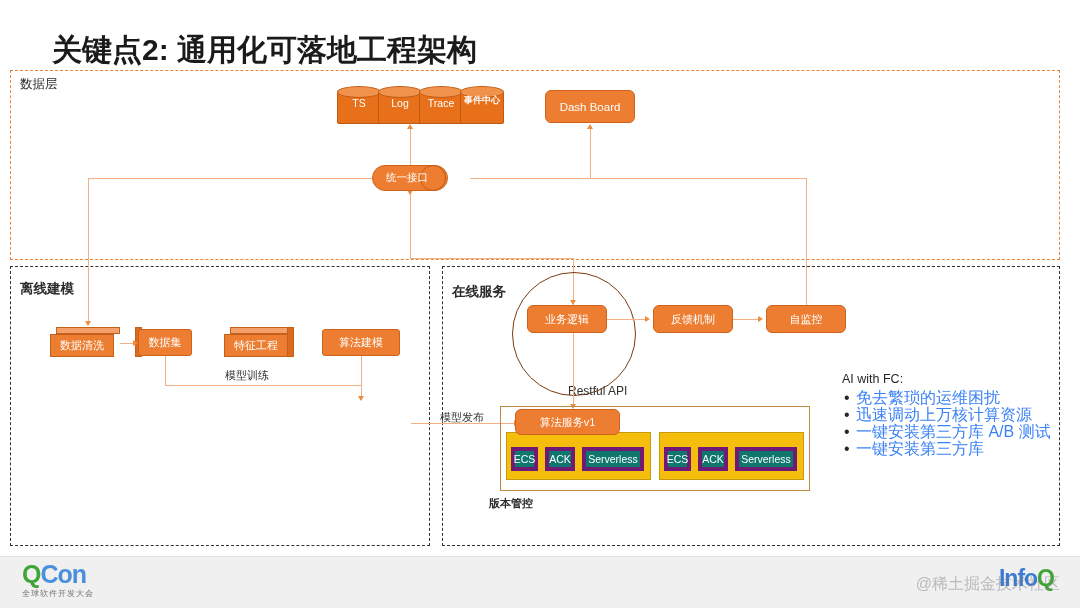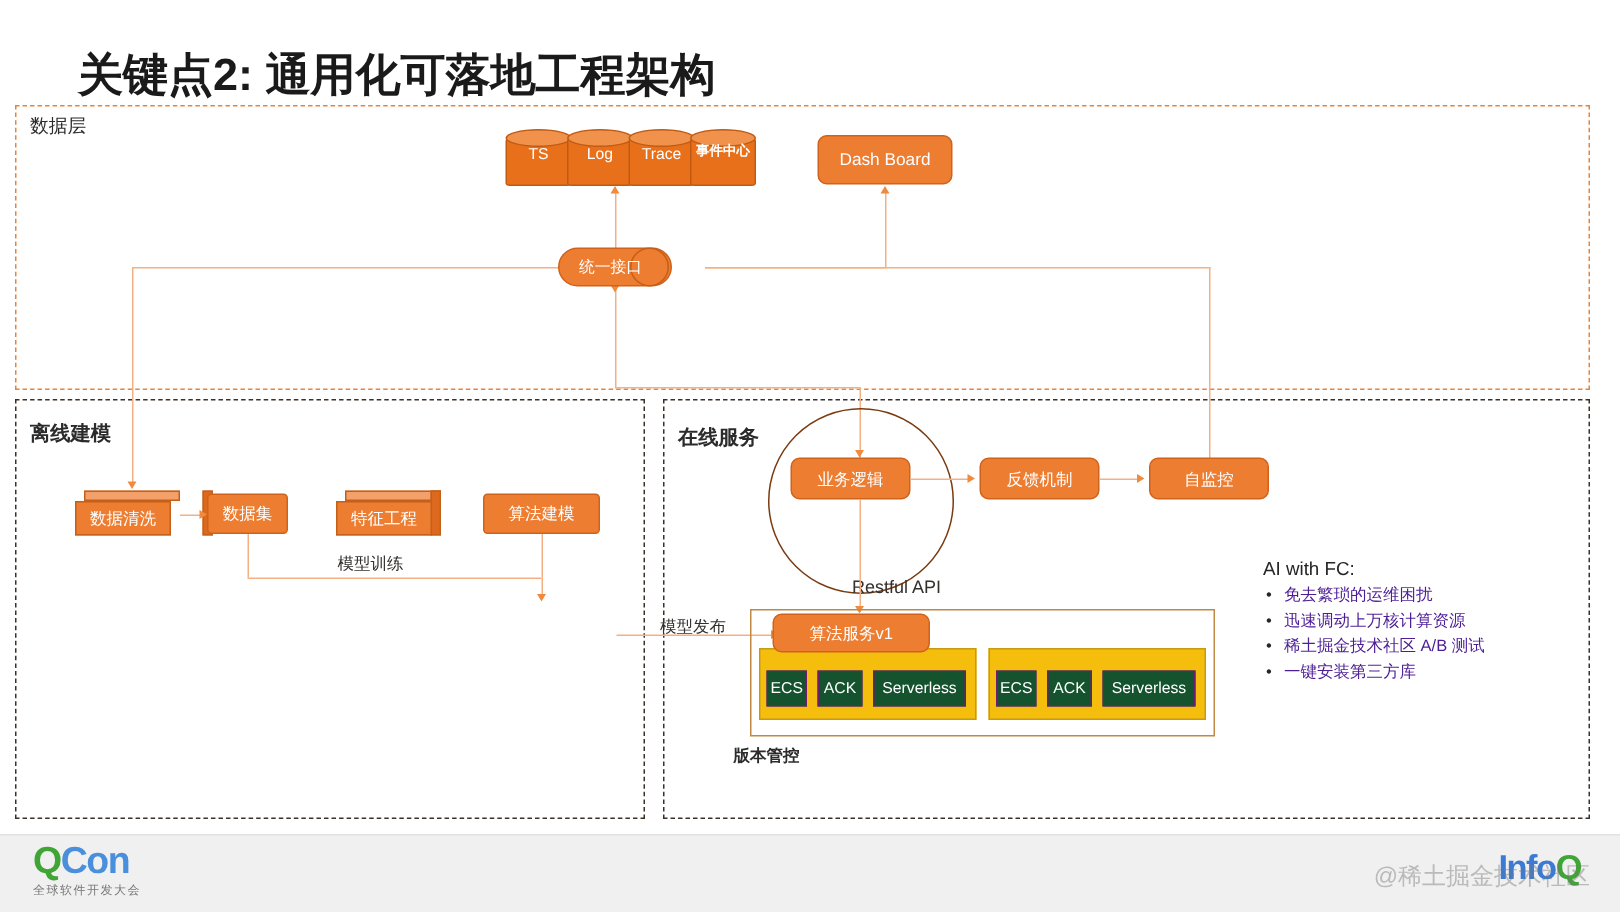--- a/index.html
+++ b/index.html
@@ -201,35 +201,35 @@
     box-sizing: border-box;
   }
   .yellow-box {
     position: absolute;
     background: #F5BE0D;
     border: 1px solid #C79A10;
     box-sizing: border-box;
   }
   .chip {
     position: absolute;
-    background: #14532d;
-    border: 1px solid #701a75;
+    background: #0f766e;
+    border: 4px solid #701a75;
     box-sizing: border-box;
     display: flex; align-items: center; justify-content: center;
     font-size: 10.5px;
     color: #ffffff;
   }
 
   
   .ai-block { position: absolute; }
   .ai-title {
     font-size: 12.5px; color: #262626; margin-bottom: 3px;
   }
   .ai-li {
-    font-size: 11px; color: #4c1d95;
+    font-size: 16px; color: #3b82f6;
     line-height: 17px;
     white-space: nowrap;
     padding-left: 14px;
     position: relative;
   }
   .ai-li::before {
     content: "\2022";
     position: absolute; left: 2px; top: 0;
     color: #262626;
   }
@@ -395,21 +395,21 @@
 
   <div class="yellow-box" style="left:659px; top:432px; width:145px; height:48px;"></div>
   <div class="chip" style="left:664px; top:447px; width:27px; height:24px;">ECS</div>
   <div class="chip" style="left:698px; top:447px; width:30px; height:24px;">ACK</div>
   <div class="chip" style="left:735px; top:447px; width:62px; height:24px;">Serverless</div>
 
   <div class="ai-block" style="left:842px; top:372px;">
     <div class="ai-title">AI with FC:</div>
     <div class="ai-li">免去繁琐的运维困扰</div>
     <div class="ai-li">迅速调动上万核计算资源</div>
-    <div class="ai-li">稀土掘金技术社区 A/B 测试</div>
+    <div class="ai-li">一键安装第三方库 A/B 测试</div>
     <div class="ai-li">一键安装第三方库</div>
   </div>
 
   <div class="footer"></div>
   <div class="qcon">
     <div class="logo">
       <span class="q">Q</span><span class="con">Con</span>
     </div>
     <div class="sub">全球软件开发大会</div>
   </div>

